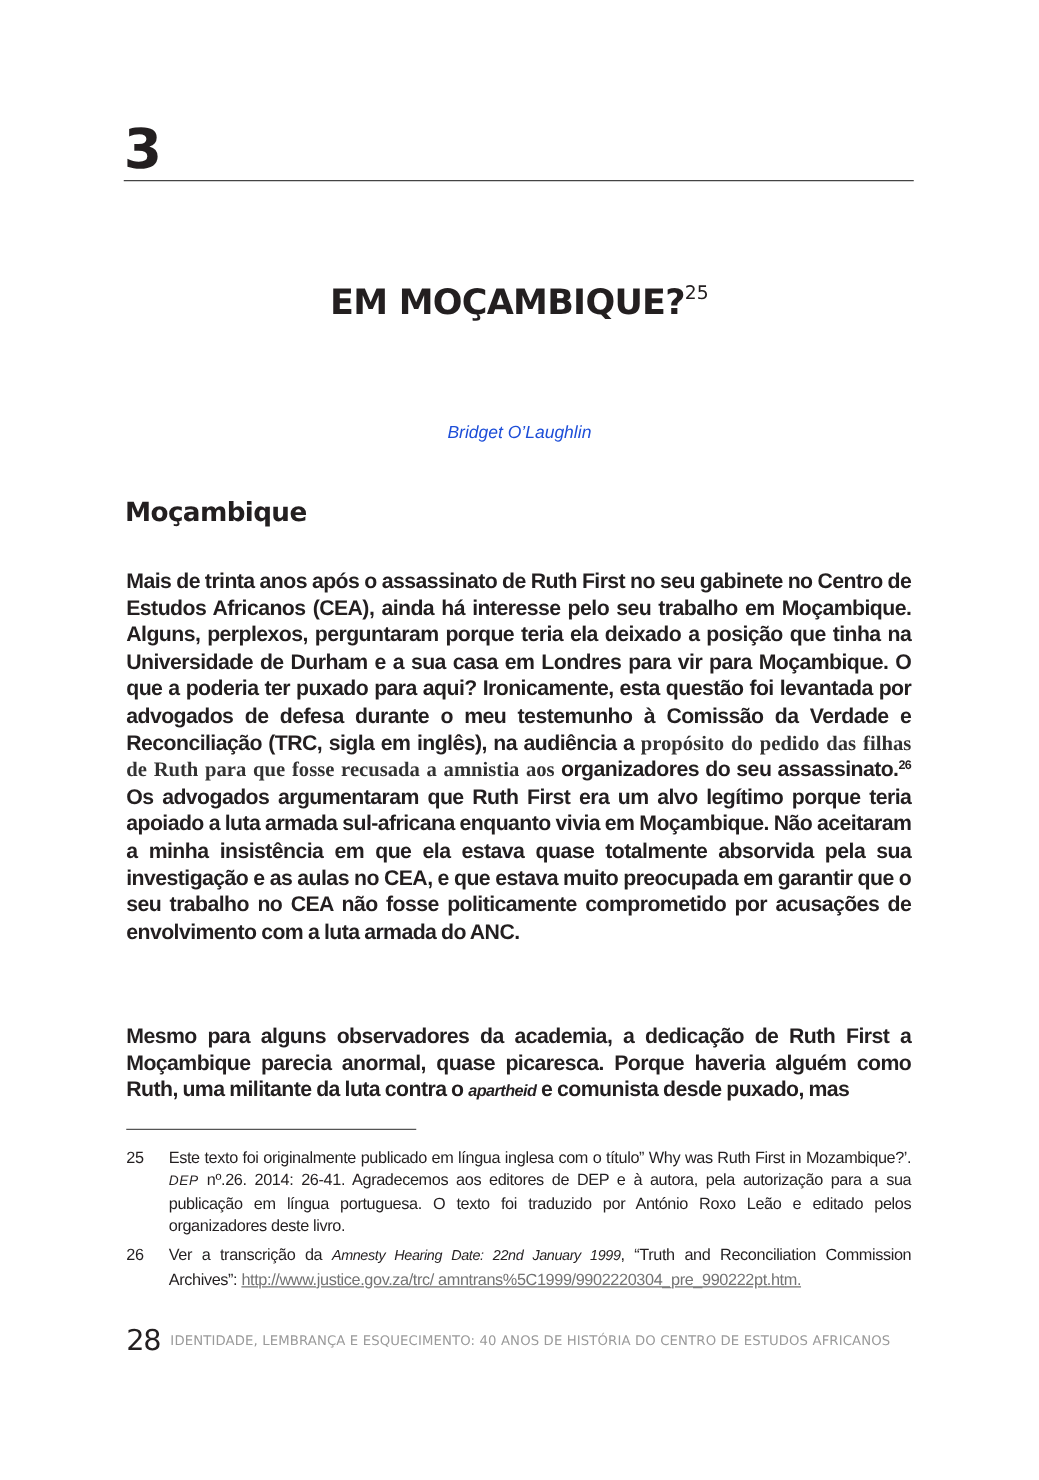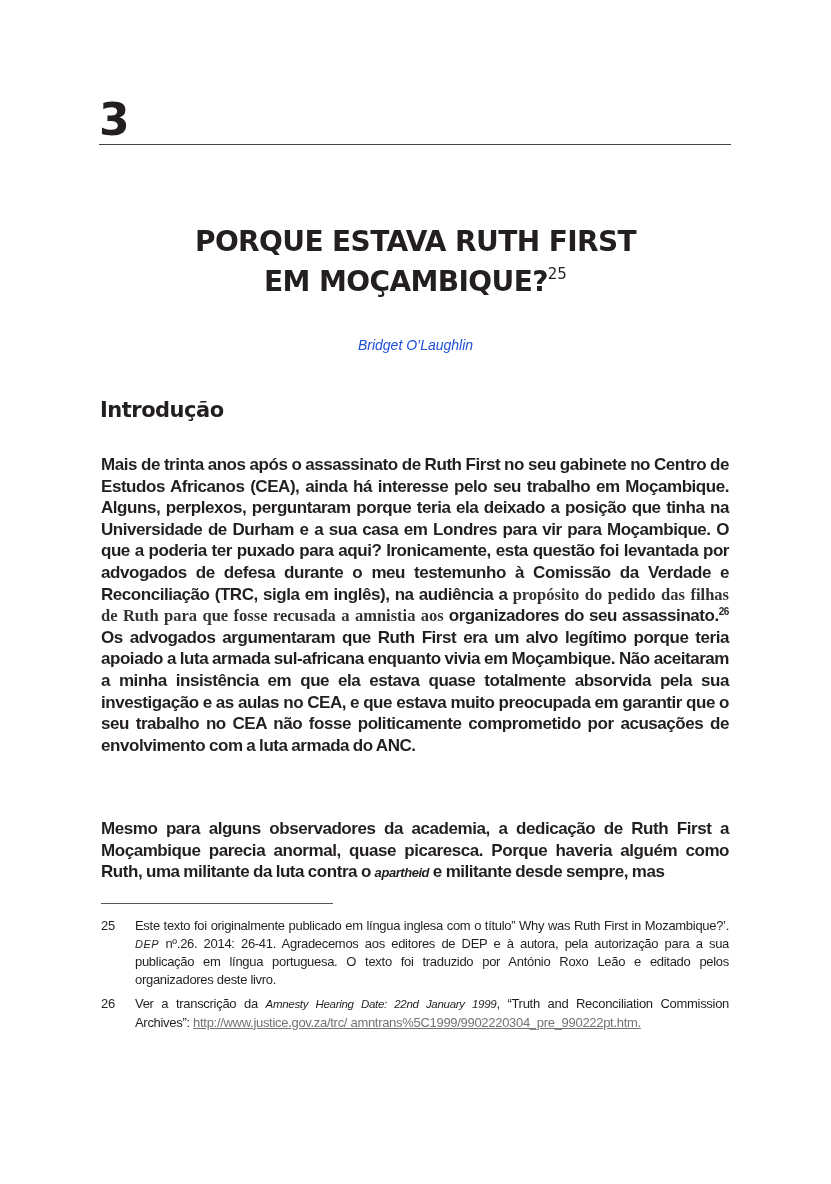--- a/index.html
+++ b/index.html
@@ -79,42 +79,44 @@
 </style>
 </head>
 <body>
 
 <div class="page">
 
   <div class="chapter-number">3</div>
   <div class="chapter-rule"></div>
 
   <div class="title">
-    <div>PORQUE ESTAVA RUTH FIRST</div>
     <div><span>EM MOÇAMBIQUE?</span><sup>25</sup></div>
   </div>
 
   <div class="author">Bridget O’Laughlin</div>
 
-  <div class="section-heading">Introdução</div>
+  <div class="section-heading">Moçambique</div>
 
   <div class="body-text para1">
     <p><span>Mais de trinta anos após o assassinato de Ruth First no seu gabinete no Centro de Estudos Africanos (CEA), ainda há interesse pelo seu trabalho em Moçambique. Alguns, perplexos, perguntaram porque teria ela deixado a posição que tinha na Universidade de Durham e a sua casa em Londres para vir para Moçambique. O que a poderia ter puxado para aqui? Ironicamente, esta questão foi levantada por advogados de defesa durante o meu testemunho à Comissão da Verdade e Reconciliação (TRC, sigla em inglês), na audiência a </span><span class="serif-line">propósito do pedido das filhas de Ruth para que fosse recusada a amnistia aos</span><span> organizadores do seu assassinato.</span><sup class="fnref">26</sup><span> Os advogados argumentaram que Ruth First era um alvo legítimo porque teria apoiado a luta armada sul-africana enquanto vivia em Moçambique. Não aceitaram a minha insistência em que ela estava quase totalmente absorvida pela sua investigação e as aulas no CEA, e que estava muito preocupada em garantir que o seu trabalho no CEA não fosse politicamente comprometido por acusações de envolvimento com a luta armada do ANC.</span></p>
   </div>
 
   <div class="body-text para2">
-    <p><span>Mesmo para alguns observadores da academia, a dedicação de Ruth First a Moçambique parecia anormal, quase picaresca. Porque haveria alguém como Ruth, uma militante da luta contra o </span><span class="ital-small">apartheid</span><span> e militante desde sempre, mas</span></p>
+    <p><span>Mesmo para alguns observadores da academia, a dedicação de Ruth First a Moçambique parecia anormal, quase picaresca. Porque haveria alguém como Ruth, uma militante da luta contra o </span><span class="ital-small">apartheid</span><span> e comunista desde puxado, mas</span></p>
   </div>
 
   <div class="footnote-rule"></div>
 
   <div class="footnote fn25">
     <span class="fn-num">25</span>
     <div class="fn-text"><span>Este texto foi originalmente publicado em língua inglesa com o título” Why was Ruth First in Mozambique?’. </span><span class="ital-small" style="font-size:11px;letter-spacing:0.5px">DEP</span><span> nº.26. 2014: 26-41. Agradecemos aos editores de DEP e à autora, pela autorização para a sua publicação em língua portuguesa. O texto foi traduzido por António Roxo Leão e editado pelos organizadores deste livro.</span></div>
   </div>
 
   <div class="footnote fn26">
     <span class="fn-num">26</span>
     <div class="fn-text"><span>Ver a transcrição da </span><span class="ital-small" style="font-size:11.5px">Amnesty Hearing Date: 22nd January 1999</span><span>, “Truth and Reconciliation Commission Archives”: </span><span class="fn-link">http://www.justice.gov.za/trc/ amntrans%5C1999/9902220304_pre_990222pt.htm.</span></div>
   </div>
 
+  <div class="footer">
+    <span class="page-number">28</span><span class="running-title">IDENTIDADE, LEMBRANÇA E ESQUECIMENTO: 40 ANOS DE HISTÓRIA DO CENTRO DE ESTUDOS AFRICANOS</span>
+  </div>
 
 </div>
 
 </body></html>

